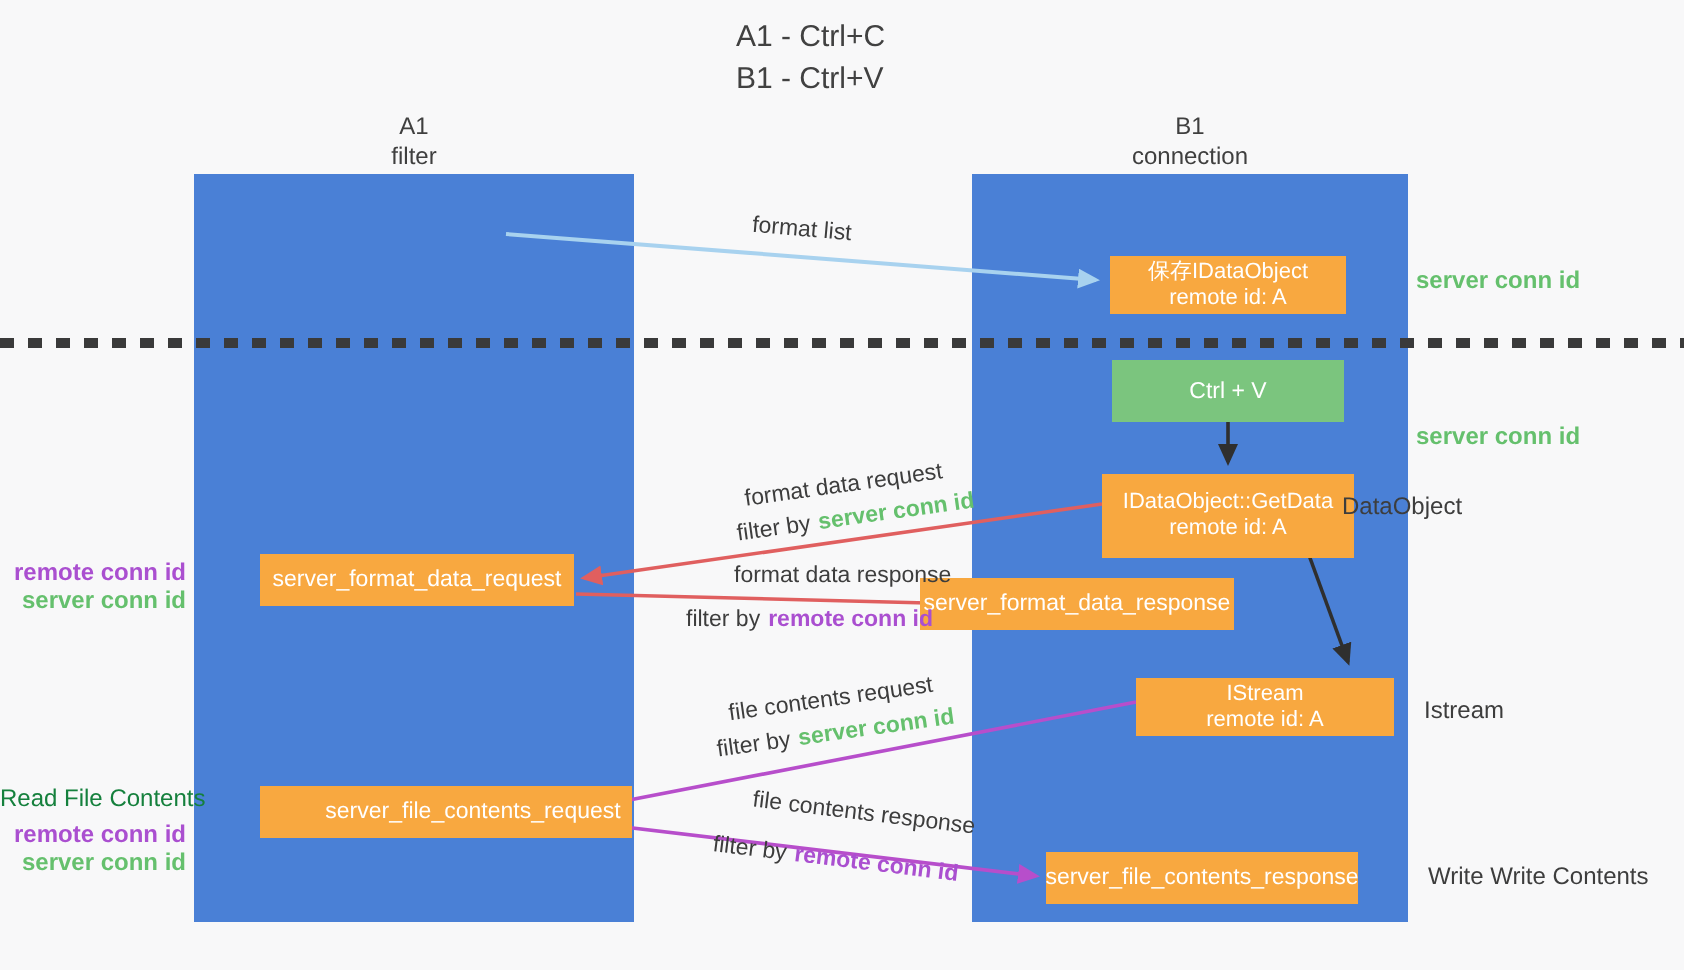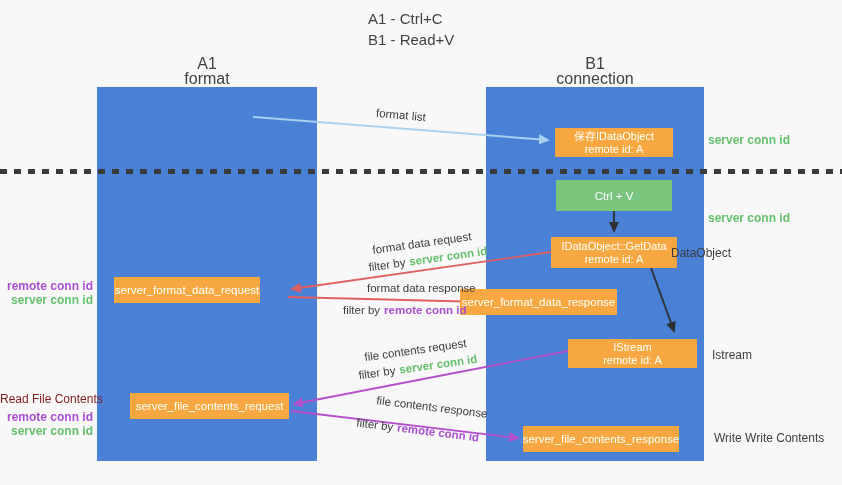--- a/index.html
+++ b/index.html
@@ -14,21 +14,21 @@
     overflow:hidden;
     color:#3f3f3f;
     border-radius:14px;
   }
   .title-block{
     position:absolute;left:368px;top:8px;
     font-size:15px;line-height:21px;color:#414141;
   }
   .col-header{
     position:absolute;top:56px;width:120px;
-    text-align:center;font-size:16px;line-height:15px;color:#3f3f3f;
+    text-align:center;font-size:12px;line-height:15px;color:#3f3f3f;
   }
   .lifeline{
     position:absolute;top:87px;height:374px;
     background:#4a80d6;
   }
   .lifeline.a1{left:97px;width:220px;}
   .lifeline.b1{left:486px;width:218px;}
   .separator{
     position:absolute;left:0;top:169px;width:842px;height:5px;
     background:repeating-linear-gradient(to right,#3a3a3a 0 7px,transparent 7px 14px);
@@ -49,42 +49,42 @@
   .rot-pos5{transform:rotate(5deg);}
   .rot-pos7{transform:rotate(7deg);}
   .green-id{color:#65c06d;font-weight:bold;margin-left:4px;}
   .purple-id{color:#aa4fd0;font-weight:bold;margin-left:4px;}
   .side-label{
     position:absolute;white-space:nowrap;font-size:12px;color:#3d3d3d;
   }
   .side-label.green{color:#65c06d;font-weight:bold;}
   .left-label{
     position:absolute;left:0;width:93px;text-align:right;
-    white-space:nowrap;font-size:12px;color:#7f1d1d;
+    white-space:nowrap;font-size:12px;color:#15803d;
   }
   .left-label.green{color:#65c06d;font-weight:bold;}
   .left-label.purple{color:#aa4fd0;font-weight:bold;}
   svg.arrows{
     position:absolute;left:0;top:0;width:842px;height:485px;
     pointer-events:none;
   }
 </style>
 </head>
 <body>
 
 <div class="canvas">
 
   <div class="title-block">
     <div>A1 - Ctrl+C</div>
-    <div>B1 - Read+V</div>
+    <div>B1 - Ctrl+V</div>
   </div>
 
   <div class="col-header" style="left:147px;">
     <div>A1</div>
-    <div>format</div>
+    <div>filter</div>
   </div>
   <div class="col-header" style="left:535px;">
     <div>B1</div>
     <div>connection</div>
   </div>
 
   <div class="lifeline a1"></div>
   <div class="lifeline b1"></div>
 
   <div class="separator"></div>
@@ -114,35 +114,35 @@
   </svg>
 
 
   <div class="node orange" style="left:555px;top:128px;width:118px;height:29px;">
     <div>保存IDataObject</div>
     <div>remote id: A</div>
   </div>
 
   <div class="node green single" style="left:556px;top:180px;width:116px;height:31px;">Ctrl + V</div>
 
-  <div class="node orange" style="left:551px;top:237px;width:126px;height:31px;">
+  <div class="node orange" style="left:551px;top:237px;width:126px;height:42px;">
     <div>IDataObject::GetData</div>
     <div>remote id: A</div>
   </div>
 
-  <div class="node orange single" style="left:114px;top:277px;width:146px;height:26px;">server_format_data_request</div>
+  <div class="node orange single" style="left:130px;top:277px;width:157px;height:26px;">server_format_data_request</div>
 
   <div class="node orange single" style="left:460px;top:289px;width:157px;height:26px;">server_format_data_response</div>
 
   <div class="node orange" style="left:568px;top:339px;width:129px;height:29px;">
     <div>IStream</div>
     <div>remote id: A</div>
   </div>
 
-  <div class="node orange single" style="left:130px;top:393px;width:159px;height:26px;">server_file_contents_request</div>
+  <div class="node orange single" style="left:130px;top:393px;width:159px;height:26px;padding-left:27px;">server_file_contents_request</div>
 
   <div class="node orange single" style="left:523px;top:426px;width:156px;height:26px;">server_file_contents_response</div>
 
   <div class="flow-label rot-pos5" style="left:376px;top:109px;">format list</div>
 
   <div class="flow-label rot-neg8" style="left:372px;top:237px;">format data request</div>
   <div class="flow-label rot-neg8" style="left:368px;top:253px;">
     <span>filter by</span><span class="green-id">server conn id</span>
   </div>
 

